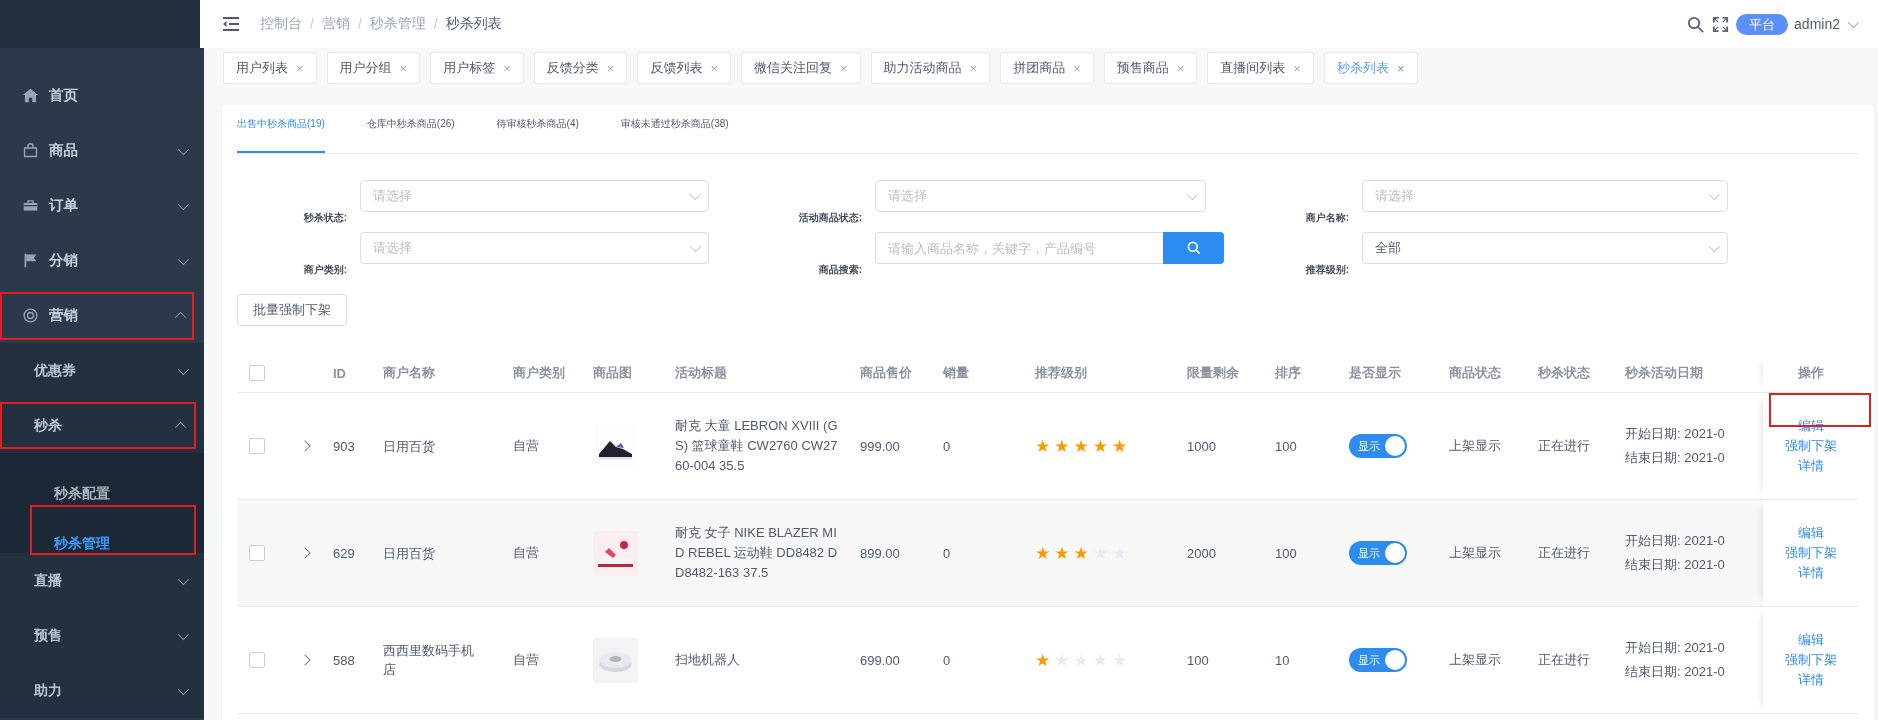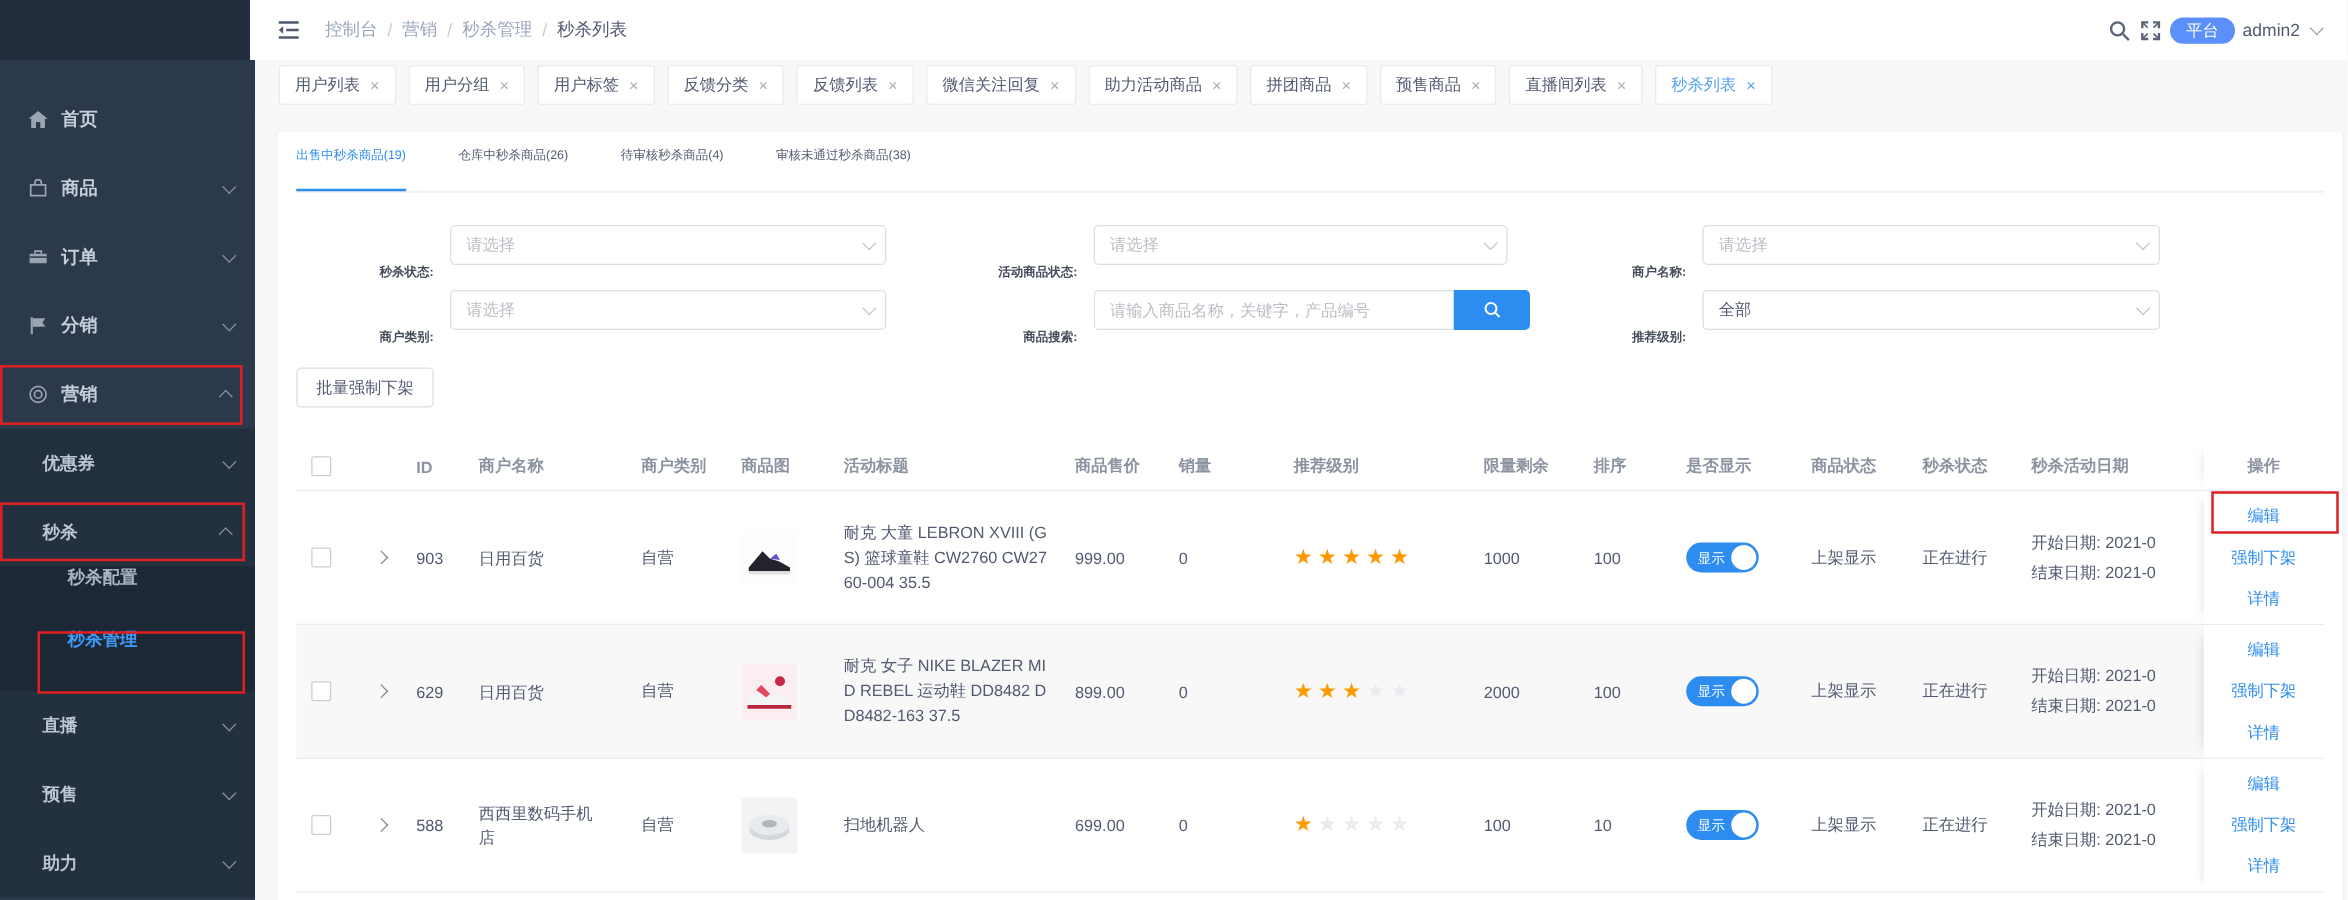--- a/index.html
+++ b/index.html
@@ -20,21 +20,21 @@
   .menu{padding-top:20px;}
   .m-item{height:55px;display:flex;align-items:center;padding:0 18px 0 22px;color:#c6cfd9;cursor:pointer;font-size:14.5px;}
   .m-item .ico{width:17px;height:17px;margin-right:10px;flex:0 0 17px;}
   .m-item .lbl{flex:1;}
   .m-item .chev{color:#8a94a3;}
   .submenu{background:#233040;}
   .s-item{height:55px;display:flex;align-items:center;padding:0 18px 0 34px;color:#bcc6d2;cursor:pointer;font-size:14px;}
   .s-item .lbl{flex:1;}
   .s-item .chev{color:#8a94a3;}
   .subsub{background:#1d2836;}
-  .ss-item{height:50px;display:flex;align-items:flex-start;padding:0 18px 0 54px;color:#aab4c0;cursor:pointer;font-size:14px;}
+  .ss-item{height:50px;display:flex;align-items:flex-end;padding:0 18px 0 54px;color:#aab4c0;cursor:pointer;font-size:14px;}
   .ss-item.active{color:#3f9bfa;}
   
   .topbar{position:absolute;left:200px;top:0;right:0;height:48px;background:#fff;display:flex;align-items:center;box-shadow:0 1px 1px rgba(0,0,0,.04);}
   .fold-btn{margin-left:20px;width:22px;height:22px;cursor:pointer;color:#515a6e;}
   .crumbs{margin-left:18px;display:flex;align-items:center;gap:8px;font-size:14px;}
   .crumb{color:#9aa7b9;cursor:pointer;}
   .crumb.last{color:#515a6e;}
   .crumb-sep{color:#c5ccd6;}
   .topbar-right{margin-left:auto;display:flex;align-items:center;gap:6px;padding-right:22px;}
   .tb-ico{width:19px;height:19px;color:#5c6577;cursor:pointer;}
@@ -86,21 +86,21 @@
   .expand{color:#808695;cursor:pointer;}
   .merchant{padding-right:32px;line-height:19px;}
   .thumb{width:45px;height:45px;border-radius:3px;overflow:hidden;display:block;}
   .title-cell{padding-right:18px;line-height:20px;word-break:break-all;}
   .stars .star{font-size:17px;color:#e9ebf0;margin-right:4px;}
   .stars .star.on{color:#ff9900;}
   .toggle{width:58px;height:24px;border-radius:12px;background:#2d8cf0;position:relative;display:flex;align-items:center;cursor:pointer;}
   .toggle .t-lbl{color:#fff;font-size:11px;margin-left:9px;}
   .toggle .knob{position:absolute;right:2px;top:2px;width:20px;height:20px;border-radius:50%;background:#fff;}
   .dates{line-height:24px;white-space:nowrap;overflow:hidden;font-size:13px;}
-  .ops-cell{height:100%;background:#fff;box-shadow:-8px 0 8px -8px rgba(0,0,0,.15);display:flex;flex-direction:column;align-items:center;justify-content:center;gap:15px;padding-right:0;}
+  .ops-cell{height:100%;background:#fff;box-shadow:-8px 0 8px -8px rgba(0,0,0,.15);display:flex;flex-direction:column;align-items:center;justify-content:center;gap:2px;padding-right:0;}
   .ops-cell a{color:#2d8cf0;font-size:13px;cursor:pointer;text-decoration:none;}
   .ops-head{height:100%;background:#fff;box-shadow:-8px 0 8px -8px rgba(0,0,0,.12);display:flex;align-items:center;justify-content:center;padding-right:0;}
   
   .anno{position:absolute;border:2px solid #e02020;pointer-events:none;z-index:60;box-sizing:border-box;}
 </style>
 </head>
 <body>
 
 <div class="sidebar">
   <div class="logo-block"></div>

